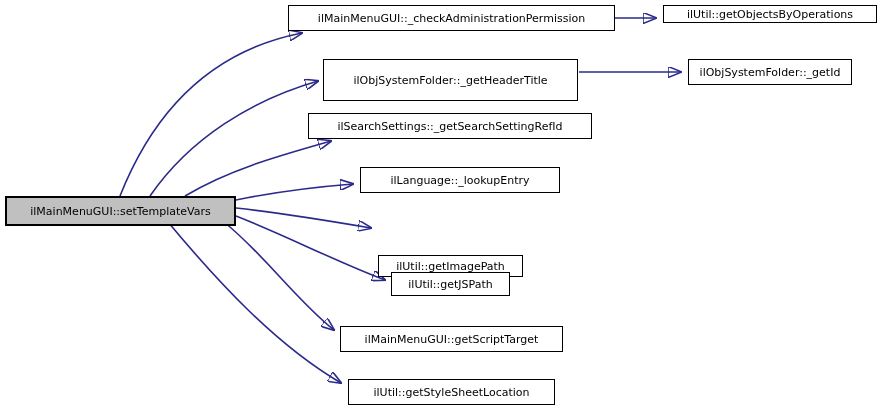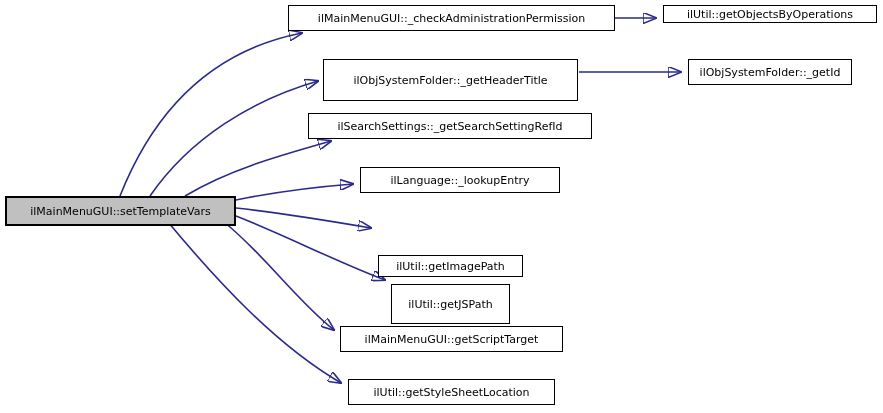--- a/index.html
+++ b/index.html
@@ -64,21 +64,21 @@
   <div class="node" style="left:288px;top:5px;width:327px;height:26px;">ilMainMenuGUI::_checkAdministrationPermission</div>
 
   <div class="node" style="left:323px;top:59px;width:255px;height:42px;">ilObjSystemFolder::_getHeaderTitle</div>
 
   <div class="node" style="left:308px;top:113px;width:284px;height:26px;">ilSearchSettings::_getSearchSettingRefId</div>
 
   <div class="node" style="left:360px;top:167px;width:200px;height:26px;">ilLanguage::_lookupEntry</div>
 
   <div class="node" style="left:378px;top:219px;width:145px;height:22px;margin-top:36px;">ilUtil::getImagePath</div>
 
-  <div class="node" style="left:391px;top:284px;width:119px;height:40px;">ilUtil::getJSPath</div>
+  <div class="node" style="left:391px;top:272px;width:119px;height:24px;">ilUtil::getJSPath</div>
 
   <div class="node" style="left:340px;top:326px;width:223px;height:26px;">ilMainMenuGUI::getScriptTarget</div>
 
   <div class="node" style="left:348px;top:379px;width:207px;height:26px;">ilUtil::getStyleSheetLocation</div>
 
   <div class="node" style="left:663px;top:5px;width:214px;height:18px;">ilUtil::getObjectsByOperations</div>
 
   <div class="node" style="left:688px;top:59px;width:164px;height:26px;">ilObjSystemFolder::_getId</div>
 
 </div>

